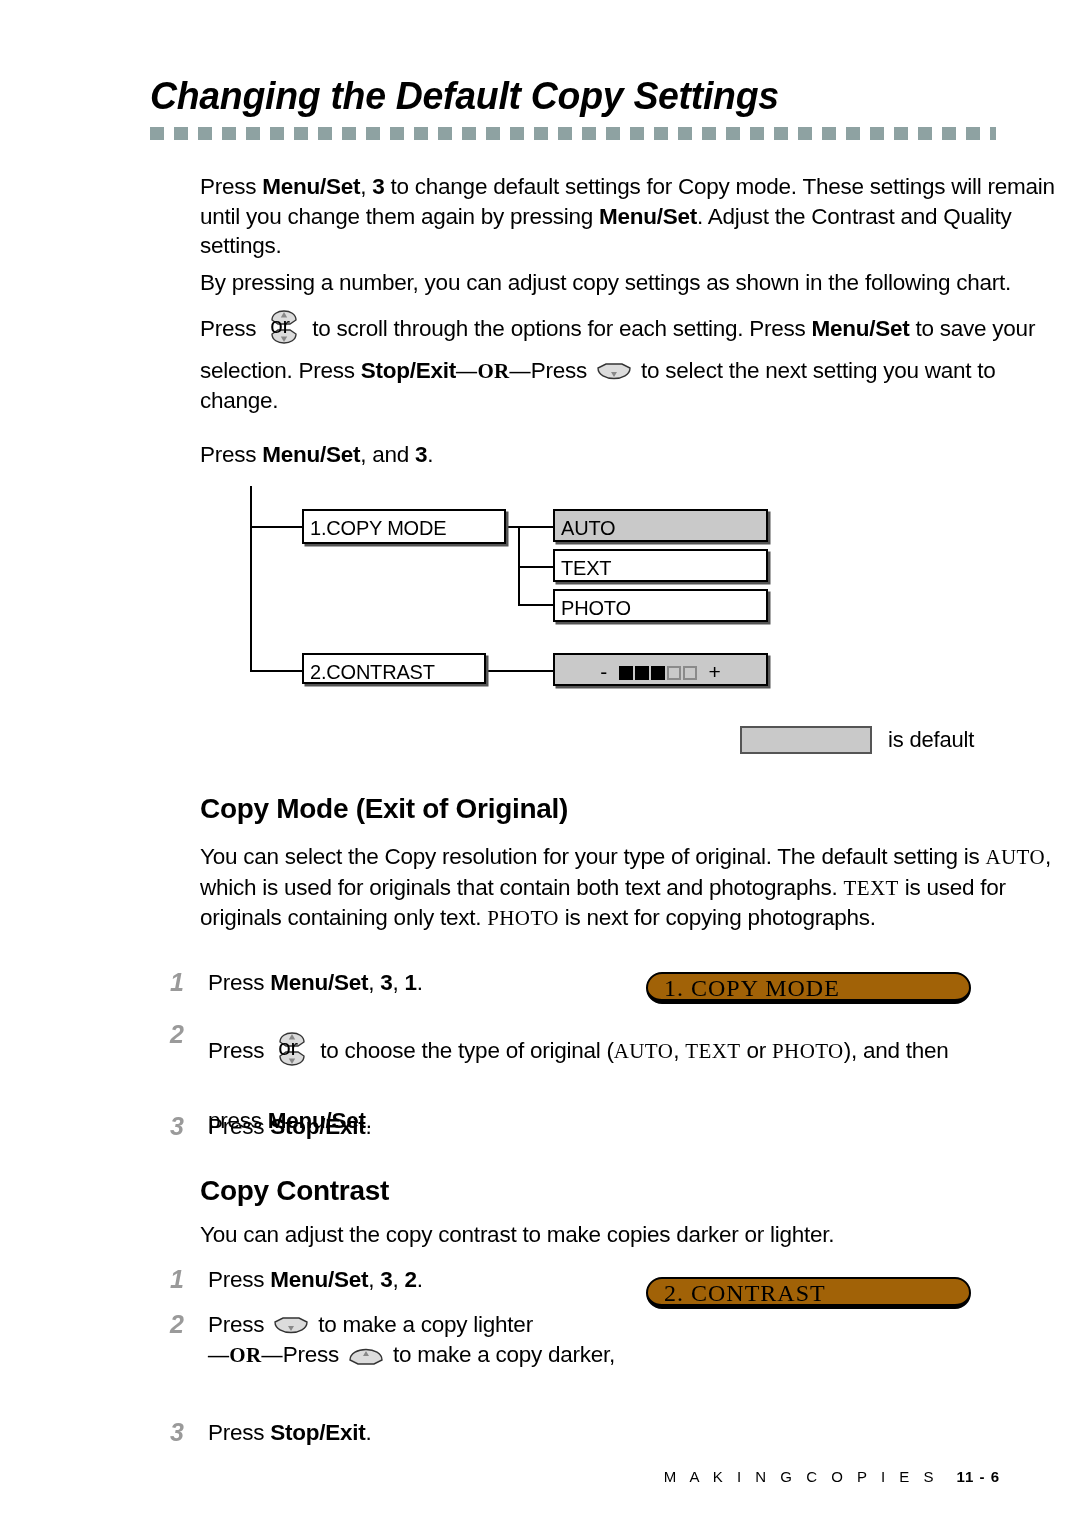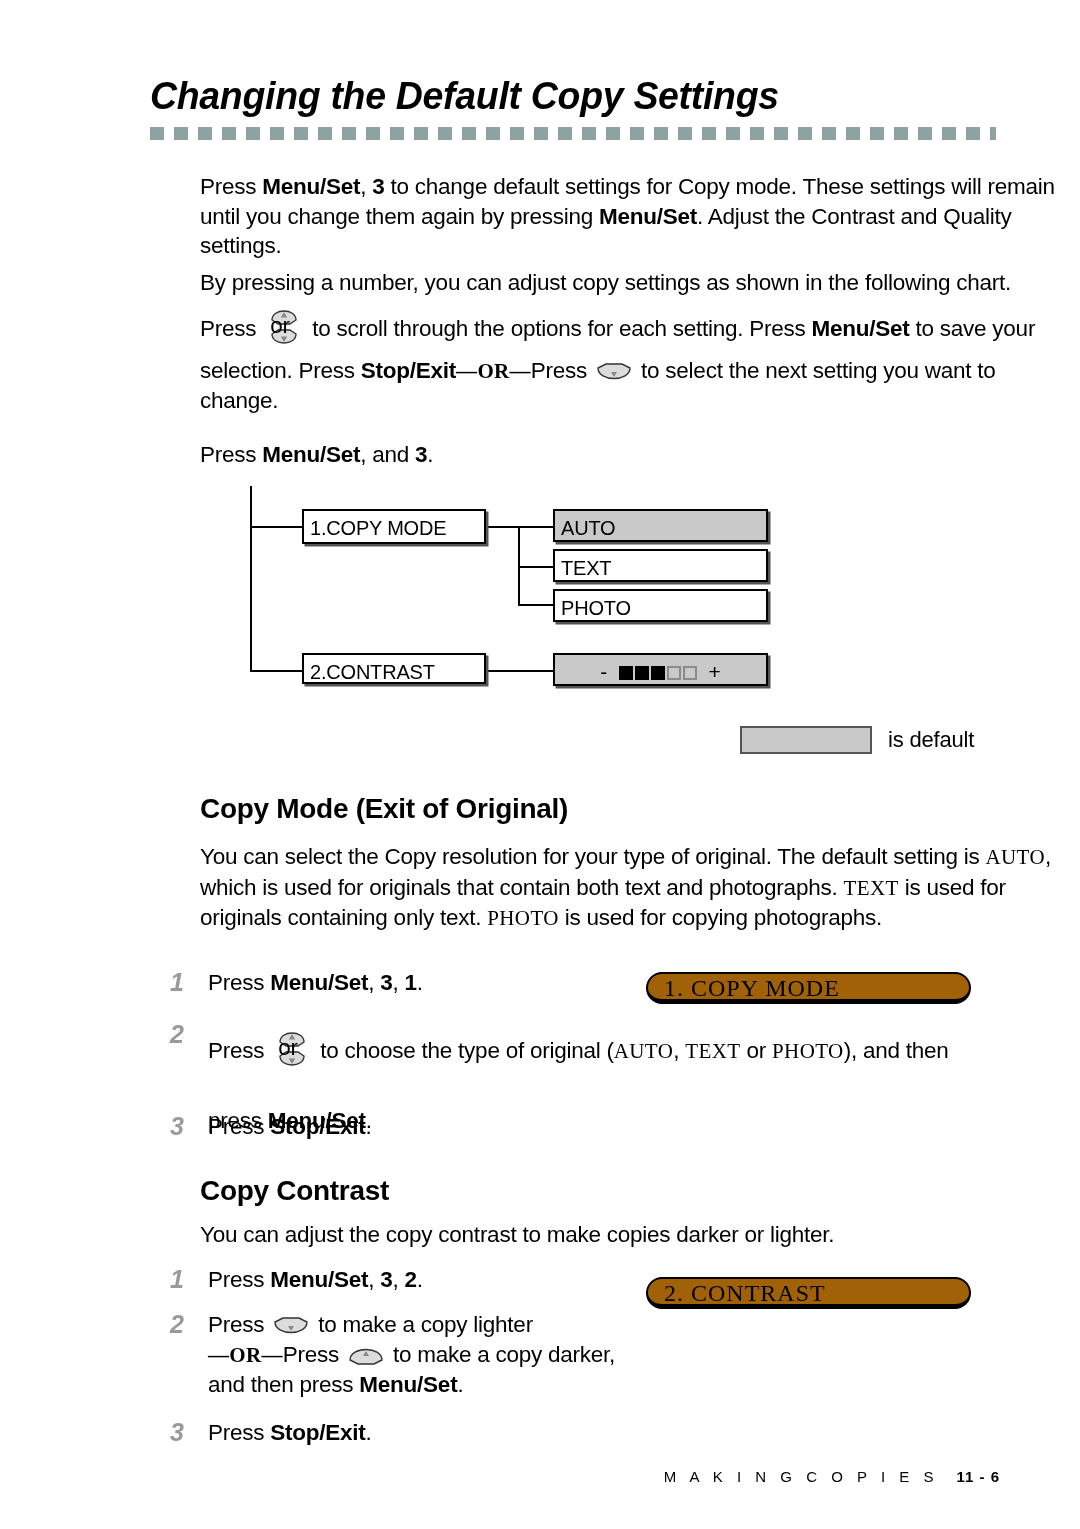--- a/index.html
+++ b/index.html
@@ -282,21 +282,21 @@
     <div class="tline vline" style="left:0px;  top:0px;   height:186px;"></div>
     <div class="tline hline" style="left:0px;  top:40px;  width:54px;"></div>
     <div class="tline hline" style="left:0px;  top:184px; width:54px;"></div>
 
     <div class="tline hline" style="left:235px;top:40px;  width:70px;"></div>
     <div class="tline vline" style="left:268px;top:40px;  height:78px;"></div>
     <div class="tline hline" style="left:268px;top:80px;  width:37px;"></div>
     <div class="tline hline" style="left:268px;top:118px; width:37px;"></div>
     <div class="tline hline" style="left:235px;top:184px; width:70px;"></div>
 
-    <div class="tbox" style="left:52px; top:23px;  width:184px; height:35px;">
+    <div class="tbox" style="left:52px; top:23px;  width:204px; height:35px;">
       <span>1.COPY MODE</span>
     </div>
     <div class="tbox" style="left:52px; top:167px; width:184px; height:31px;">
       <span>2.CONTRAST</span>
     </div>
 
     <div class="tbox shaded" style="left:303px; top:23px; width:215px; height:33px;">
       <span>AUTO</span>
     </div>
     <div class="tbox" style="left:303px; top:63px; width:215px; height:33px;">
@@ -314,21 +314,21 @@
   </div>
 
   <div class="legend">
     <div class="legend-swatch"></div>
     <div class="legend-label">is default</div>
   </div>
 
   <h2 class="section" style="left:200px; top:793px;">Copy Mode (Exit of Original)</h2>
 
   <div class="body-col" style="top:842px;">
-    <p class="para"><span>You can select the Copy resolution for your type of original. The default setting is </span><span class="sc">AUTO</span><span>, which is used for originals that contain both text and photographs. </span><span class="sc">TEXT</span><span> is used for originals containing only text. </span><span class="sc">PHOTO</span><span> is used for copying photographs.</span></p>
+    <p class="para"><span>You can select the Copy resolution for your type of original. The default setting is </span><span class="sc">AUTO</span><span>, which is used for originals that contain both text and photographs. </span><span class="sc">TEXT</span><span> is used for originals containing only text. </span><span class="sc">PHOTO</span><span> is next for copying photographs.</span></p>
   </div>
 
   <div class="step" style="left:170px; top:968px; width:430px;">
     <span class="step-num">1</span>
     <span class="step-txt"><span>Press </span><span class="b">Menu/Set</span><span>, </span><span class="b">3</span><span>, </span><span class="b">1</span><span>.</span></span>
   </div>
 
   <div class="lcd" style="left:646px; top:972px;">
     <span>1. COPY  MODE</span>
   </div>
@@ -367,21 +367,20 @@
   <div class="step" style="left:170px; top:1310px; width:560px;">
     <span class="step-num">2</span>
     <span class="step-txt"><span>Press </span><span class="key key-single"><svg viewBox="0 0 40 24" width="40" height="24" aria-hidden="true">
             <path d="M4 8 C4 22, 36 22, 36 8 L28 4 L12 4 Z" fill="#dcdcdc" stroke="#333" stroke-width="1.4"></path>
             <path d="M20 17 l3 -5 h-6 Z" fill="#888"></path>
           </svg></span><span> to make a copy lighter</span></span>
     <span class="cont-txt"><span class="orword">—<span>OR</span>—</span><span>Press </span><span class="key key-single"><svg viewBox="0 0 40 24" width="40" height="24" aria-hidden="true">
             <path d="M4 16 C4 2, 36 2, 36 16 L28 20 L12 20 Z" fill="#dcdcdc" stroke="#333" stroke-width="1.4"></path>
             <path d="M20 7 l3 5 h-6 Z" fill="#888"></path>
           </svg></span><span> to make a copy darker,</span></span>
-    <span class="cont-txt"><span>and then press </span><span class="b">Menu/Set</span><span>.</span></span>
   </div>
 
   <div class="step" style="left:170px; top:1418px; width:430px;">
     <span class="step-num">3</span>
     <span class="step-txt"><span>Press </span><span class="b">Stop/Exit</span><span>.</span></span>
   </div>
 
   <div class="footer">
     <span class="footer-title">M A K I N G   C O P I E S</span><span class="footer-page">11 - 6</span>
   </div>

